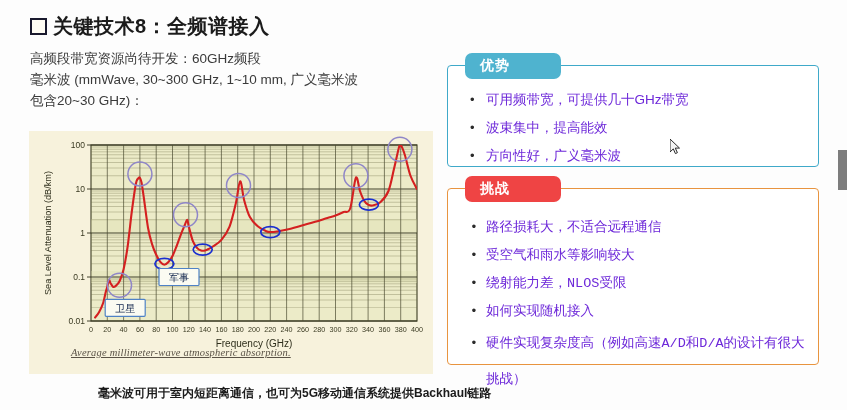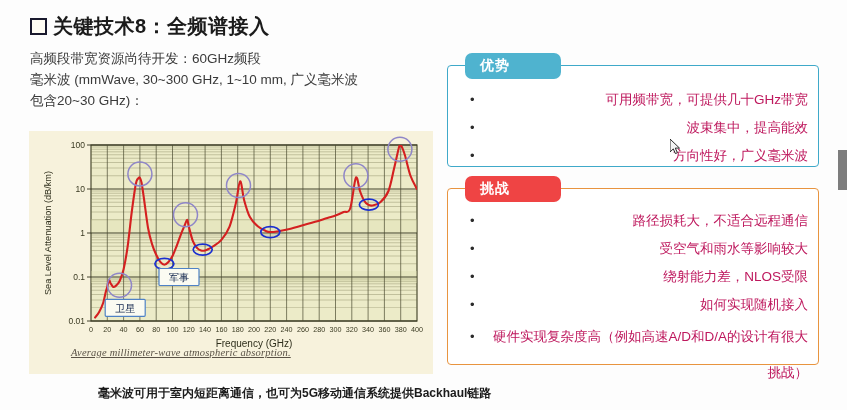--- a/index.html
+++ b/index.html
@@ -123,34 +123,33 @@
     right: 10px;
     list-style: none;
     margin: 0;
     padding: 0;
   }
   .bullets li {
     position: relative;
     padding-left: 16px;
     font-size: 13.5px;
     line-height: 28px;
-    color: #be185d;
+    color: #6d28d9;
     white-space: nowrap;
-    text-align: right;
   }
   .bullets li.multiline { white-space: normal; line-height: 36px; }
   .bullets li::before {
     content: "\2022";
     position: absolute;
     left: 0;
     top: 0;
     color: #2b2b2b;
     font-size: 13px;
   }
-  #box-challenge .bullets { top: 18px; }
+  #box-challenge .bullets { top: 25px; font-family: Liberation Mono, monospace; }
 
   
   #bottom-text {
     position: absolute;
     left: 98px;
     top: 385px;
     font-size: 12px;
     font-weight: bold;
     color: #1b1b1b;
     white-space: nowrap;

